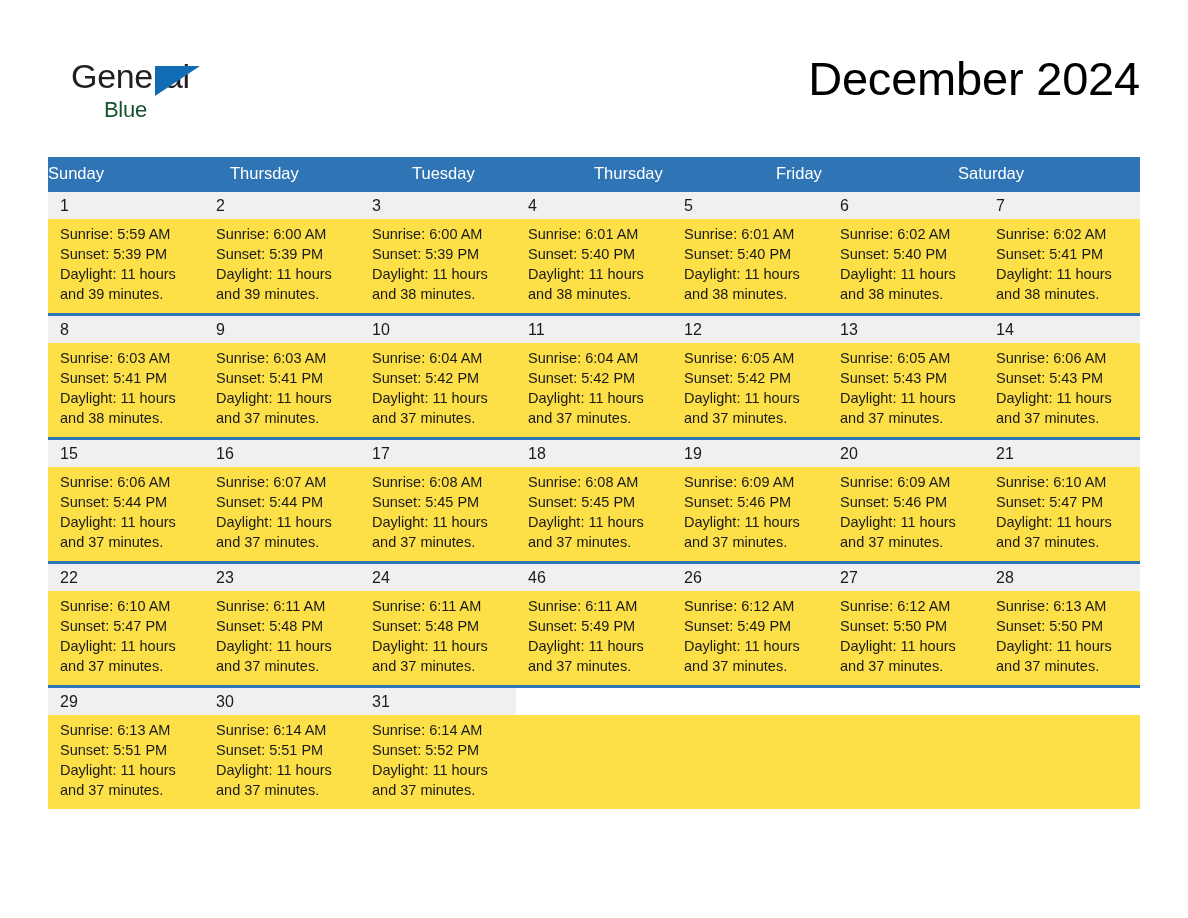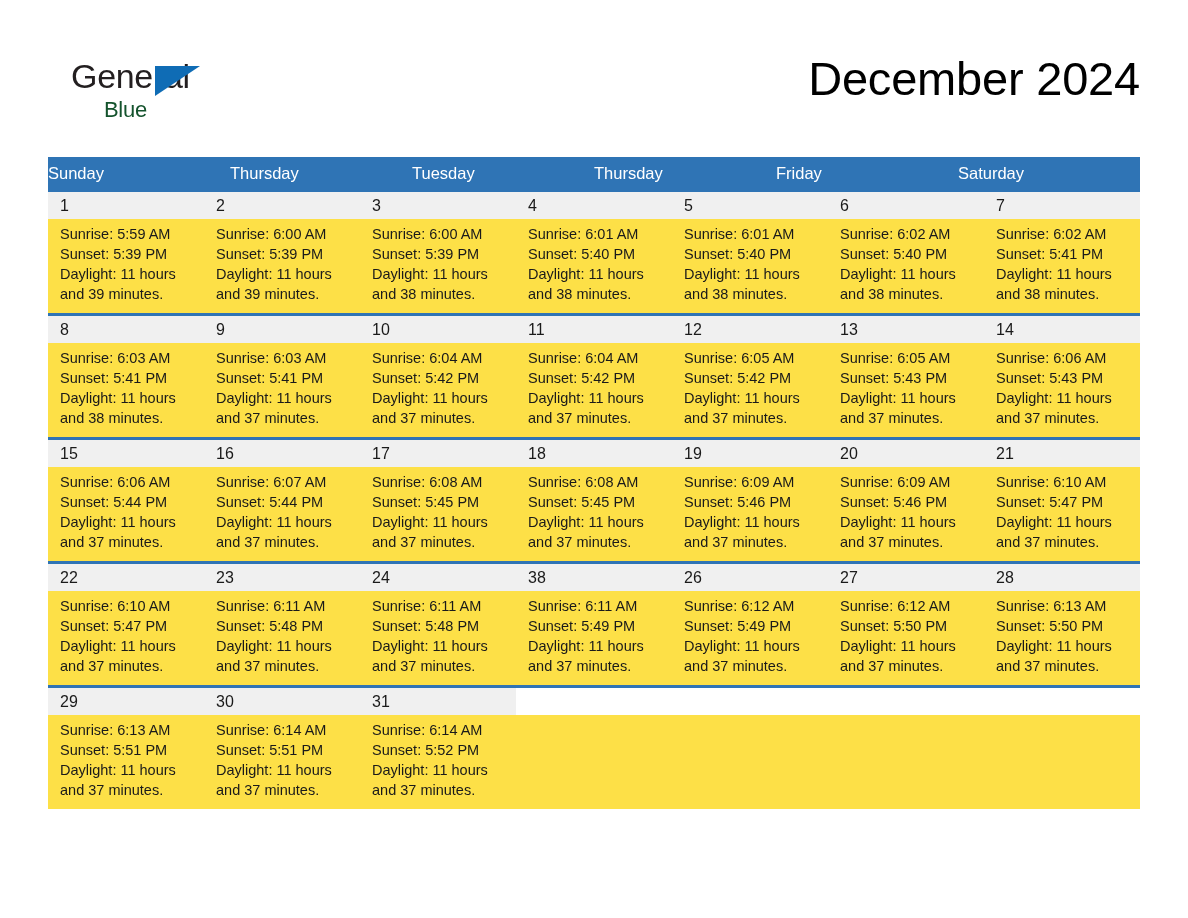--- a/index.html
+++ b/index.html
@@ -357,21 +357,21 @@
           <div class="line">and 37 minutes.</div>
         </div>
       </div>
     </div>
 
     <div class="week">
       <div class="daynum-row">
         <div class="daynum">22</div>
         <div class="daynum">23</div>
         <div class="daynum">24</div>
-        <div class="daynum">38</div>
+        <div class="daynum">46</div>
         <div class="daynum">26</div>
         <div class="daynum">27</div>
         <div class="daynum">28</div>
       </div>
       <div class="detail-row">
         <div class="detail-cell">
           <div class="line">Sunrise: 6:10 AM</div>
           <div class="line">Sunset: 5:47 PM</div>
           <div class="line">Daylight: 11 hours</div>
           <div class="line">and 37 minutes.</div>

